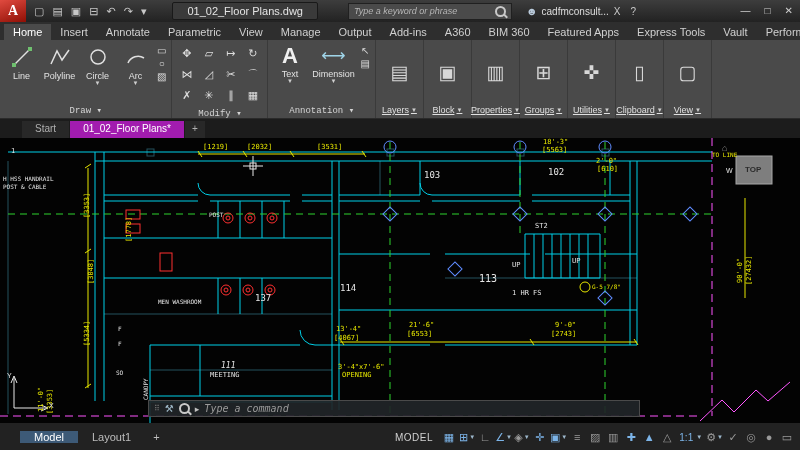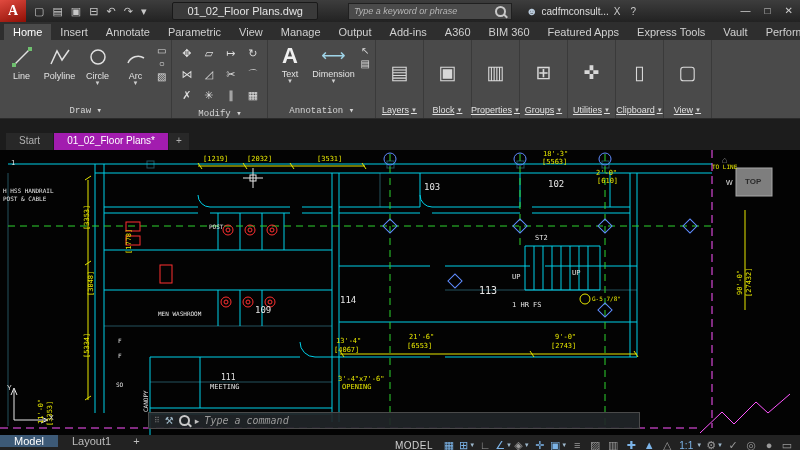--- a/index.html
+++ b/index.html
@@ -36,40 +36,40 @@
   .smallcol span{color:#ddd;font-size:10px;line-height:10px;text-align:center;}
   .mgrid{display:grid;grid-template-columns:repeat(4,21px);grid-auto-rows:20px;gap:1px;padding:3px 4px;}
   .mtool{display:flex;align-items:center;justify-content:center;color:#ddd;font-size:11px;}
   .atext{font-size:22px;font-weight:bold;color:#f0f0f0;line-height:24px;margin:2px 0 1px;}
   .adim{font-size:17px;color:#9fd4e8;line-height:24px;margin:2px 0 1px;}
   .cpanel{width:47px;display:flex;flex-direction:column;align-items:center;border-right:1px solid #3a3a3a;color:#e0e0e0;}
   .cicon{flex:1;display:flex;align-items:center;justify-content:center;font-size:19px;color:#d8d8d8;}
   .clabel{font-size:9px;padding-bottom:3px;display:flex;align-items:center;gap:2px;white-space:nowrap;text-decoration:underline;}
 
   
-  #filetabs{height:31px;background:#1c1c1c;display:flex;align-items:flex-end;padding-left:6px;gap:1px;}
+  #filetabs{height:19px;background:#1c1c1c;display:flex;align-items:flex-end;padding-left:22px;gap:1px;}
   .ftab{font-size:10px;color:#b0b0b0;padding:2px 13px;background:#282828;height:17px;box-sizing:border-box;white-space:nowrap;}
   .ftab.active{background:#a21caf;color:#fff;}
   .ftab.plus{padding:2px 7px;}
 
   
   #canvas{position:relative;height:285px;background:#030303;overflow:hidden;}
   #canvas-labels{position:absolute;inset:0;pointer-events:none;}
   #canvas-labels span{position:absolute;font-family:"DejaVu Sans Mono",monospace;white-space:pre;line-height:1;}
   .vc{position:absolute;font-family:"Liberation Sans",sans-serif;}
 
   
   #cmdbar{position:absolute;left:148px;top:262px;width:492px;height:17px;background:rgba(33,37,40,0.92);border:1px solid #4a4a4a;display:flex;align-items:center;gap:5px;padding:0 5px;box-sizing:border-box;}
   .grip{color:#777;font-size:8px;}
   .cmdtool{color:#9fb9c8;font-size:10px;}
   .cmd-prompt{color:#c0c0c0;font-size:9px;}
   .cmd-ph{font-style:italic;font-family:"DejaVu Sans Mono",monospace;color:#9a9a9a;font-size:10px;}
 
   
-  #statusbar{height:28px;background:#222;display:flex;align-items:flex-start;}
+  #statusbar{height:28px;background:#222;display:flex;align-items:center;padding-left:20px;}
   #layout-tabs{display:flex;align-items:stretch;}
   .ltab{font-size:11px;color:#bdbdbd;padding:0 14px;display:flex;align-items:center;}
   .ltab.active{background:#3d5a77;color:#fff;}
   .ltab.lplus{padding:0 8px;}
   #status-right{margin-left:auto;display:flex;align-items:center;padding-right:4px;}
   .space-label{color:#d0d0d0;font-size:10px;margin-right:7px;letter-spacing:0.5px;}
   .sicon{min-width:16px;height:20px;display:flex;align-items:center;justify-content:center;font-size:11px;padding:0 1px;}
   .sicon.on{color:#7cb4e8;}
   .sicon.off{color:#9a9a9a;}
   .sbtn{color:#7cb4e8;font-size:10px;padding:0 3px;display:flex;align-items:center;gap:2px;}
@@ -344,32 +344,32 @@
       <span style="left: 548px; top: 30px; color: rgb(230, 230, 230); font-size: 9px;">102</span>
       <span style="left: 3px; top: 38px; color: rgb(230, 230, 230); font-size: 6px;">H HSS HANDRAIL</span>
       <span style="left: 3px; top: 46px; color: rgb(230, 230, 230); font-size: 6px;">POST &amp; CABLE</span>
       <span style="left: 209px; top: 74px; color: rgb(230, 230, 230); font-size: 6px;">POST</span>
       <span style="left: 535px; top: 85px; color: rgb(230, 230, 230); font-size: 7px;">ST2</span>
       <span style="left: 447px; top: 136px; color: rgb(230, 230, 230); font-size: 10px; margin-left: 32px;">113</span>
       <span style="left: 512px; top: 124px; color: rgb(230, 230, 230); font-size: 7px;">UP</span>
       <span style="left: 572px; top: 120px; color: rgb(230, 230, 230); font-size: 7px;">UP</span>
       <span style="left: 512px; top: 152px; color: rgb(230, 230, 230); font-size: 7px;">1 HR FS</span>
       <span style="left: 340px; top: 146px; color: rgb(230, 230, 230); font-size: 9px;">114</span>
-      <span style="left: 255px; top: 156px; color: rgb(230, 230, 230); font-size: 9px;">109</span>
+      <span style="left: 255px; top: 156px; color: rgb(230, 230, 230); font-size: 9px;">137</span>
       <span style="left: 158px; top: 161px; color: rgb(230, 230, 230); font-size: 6px;">MEN WASHROOM</span>
       <span style="left: 409px; top: 184px; color: rgb(232, 232, 0); font-size: 7px;">21'-6"</span>
       <span style="left: 407px; top: 193px; color: rgb(232, 232, 0); font-size: 7px;">[6553]</span>
       <span style="left: 555px; top: 184px; color: rgb(232, 232, 0); font-size: 7px;">9'-0"</span>
       <span style="left: 551px; top: 193px; color: rgb(232, 232, 0); font-size: 7px;">[2743]</span>
       <span style="left: 336px; top: 188px; color: rgb(232, 232, 0); font-size: 7px;">13'-4"</span>
       <span style="left: 334px; top: 197px; color: rgb(232, 232, 0); font-size: 7px;">[4067]</span>
       <span style="left: 592px; top: 146px; color: rgb(232, 232, 0); font-size: 6px;">G-5 7/8"</span>
       <span style="left: 338px; top: 226px; color: rgb(232, 232, 0); font-size: 7px;">3'-4"x7'-6"</span>
       <span style="left: 342px; top: 234px; color: rgb(232, 232, 0); font-size: 7px;">OPENING</span>
-      <span style="left: 221px; top: 224px; color: rgb(230, 230, 230); font-size: 8px;">111</span>
+      <span style="left: 221px; top: 224px; color: rgb(230, 230, 230); font-size: 8px; font-style: italic;">111</span>
       <span style="left: 210px; top: 234px; color: rgb(230, 230, 230); font-size: 7px;">MEETING</span>
       <span style="left: 118px; top: 188px; color: rgb(230, 230, 230); font-size: 6px;">F</span>
       <span style="left: 118px; top: 203px; color: rgb(230, 230, 230); font-size: 6px;">F</span>
       <span style="left: 116px; top: 232px; color: rgb(230, 230, 230); font-size: 6px;">SO</span>
       <span style="left: 143px; top: 262px; color: rgb(230, 230, 230); font-size: 6px; transform: rotate(-90deg); transform-origin: 0px 0px;">CANOPY</span>
       <span style="left: 737px; top: 145px; color: rgb(232, 232, 0); font-size: 7px; transform: rotate(-90deg); transform-origin: 0px 0px;">90'-0"</span>
       <span style="left: 746px; top: 147px; color: rgb(232, 232, 0); font-size: 7px; transform: rotate(-90deg); transform-origin: 0px 0px;">[27432]</span>
       <span style="left: 84px; top: 80px; color: rgb(232, 232, 0); font-size: 7px; transform: rotate(-90deg); transform-origin: 0px 0px;">[3353]</span>
       <span style="left: 126px; top: 104px; color: rgb(232, 232, 0); font-size: 7px; transform: rotate(-90deg); transform-origin: 0px 0px;">[1778]</span>
       <span style="left: 88px; top: 146px; color: rgb(232, 232, 0); font-size: 7px; transform: rotate(-90deg); transform-origin: 0px 0px;">[3048]</span>

